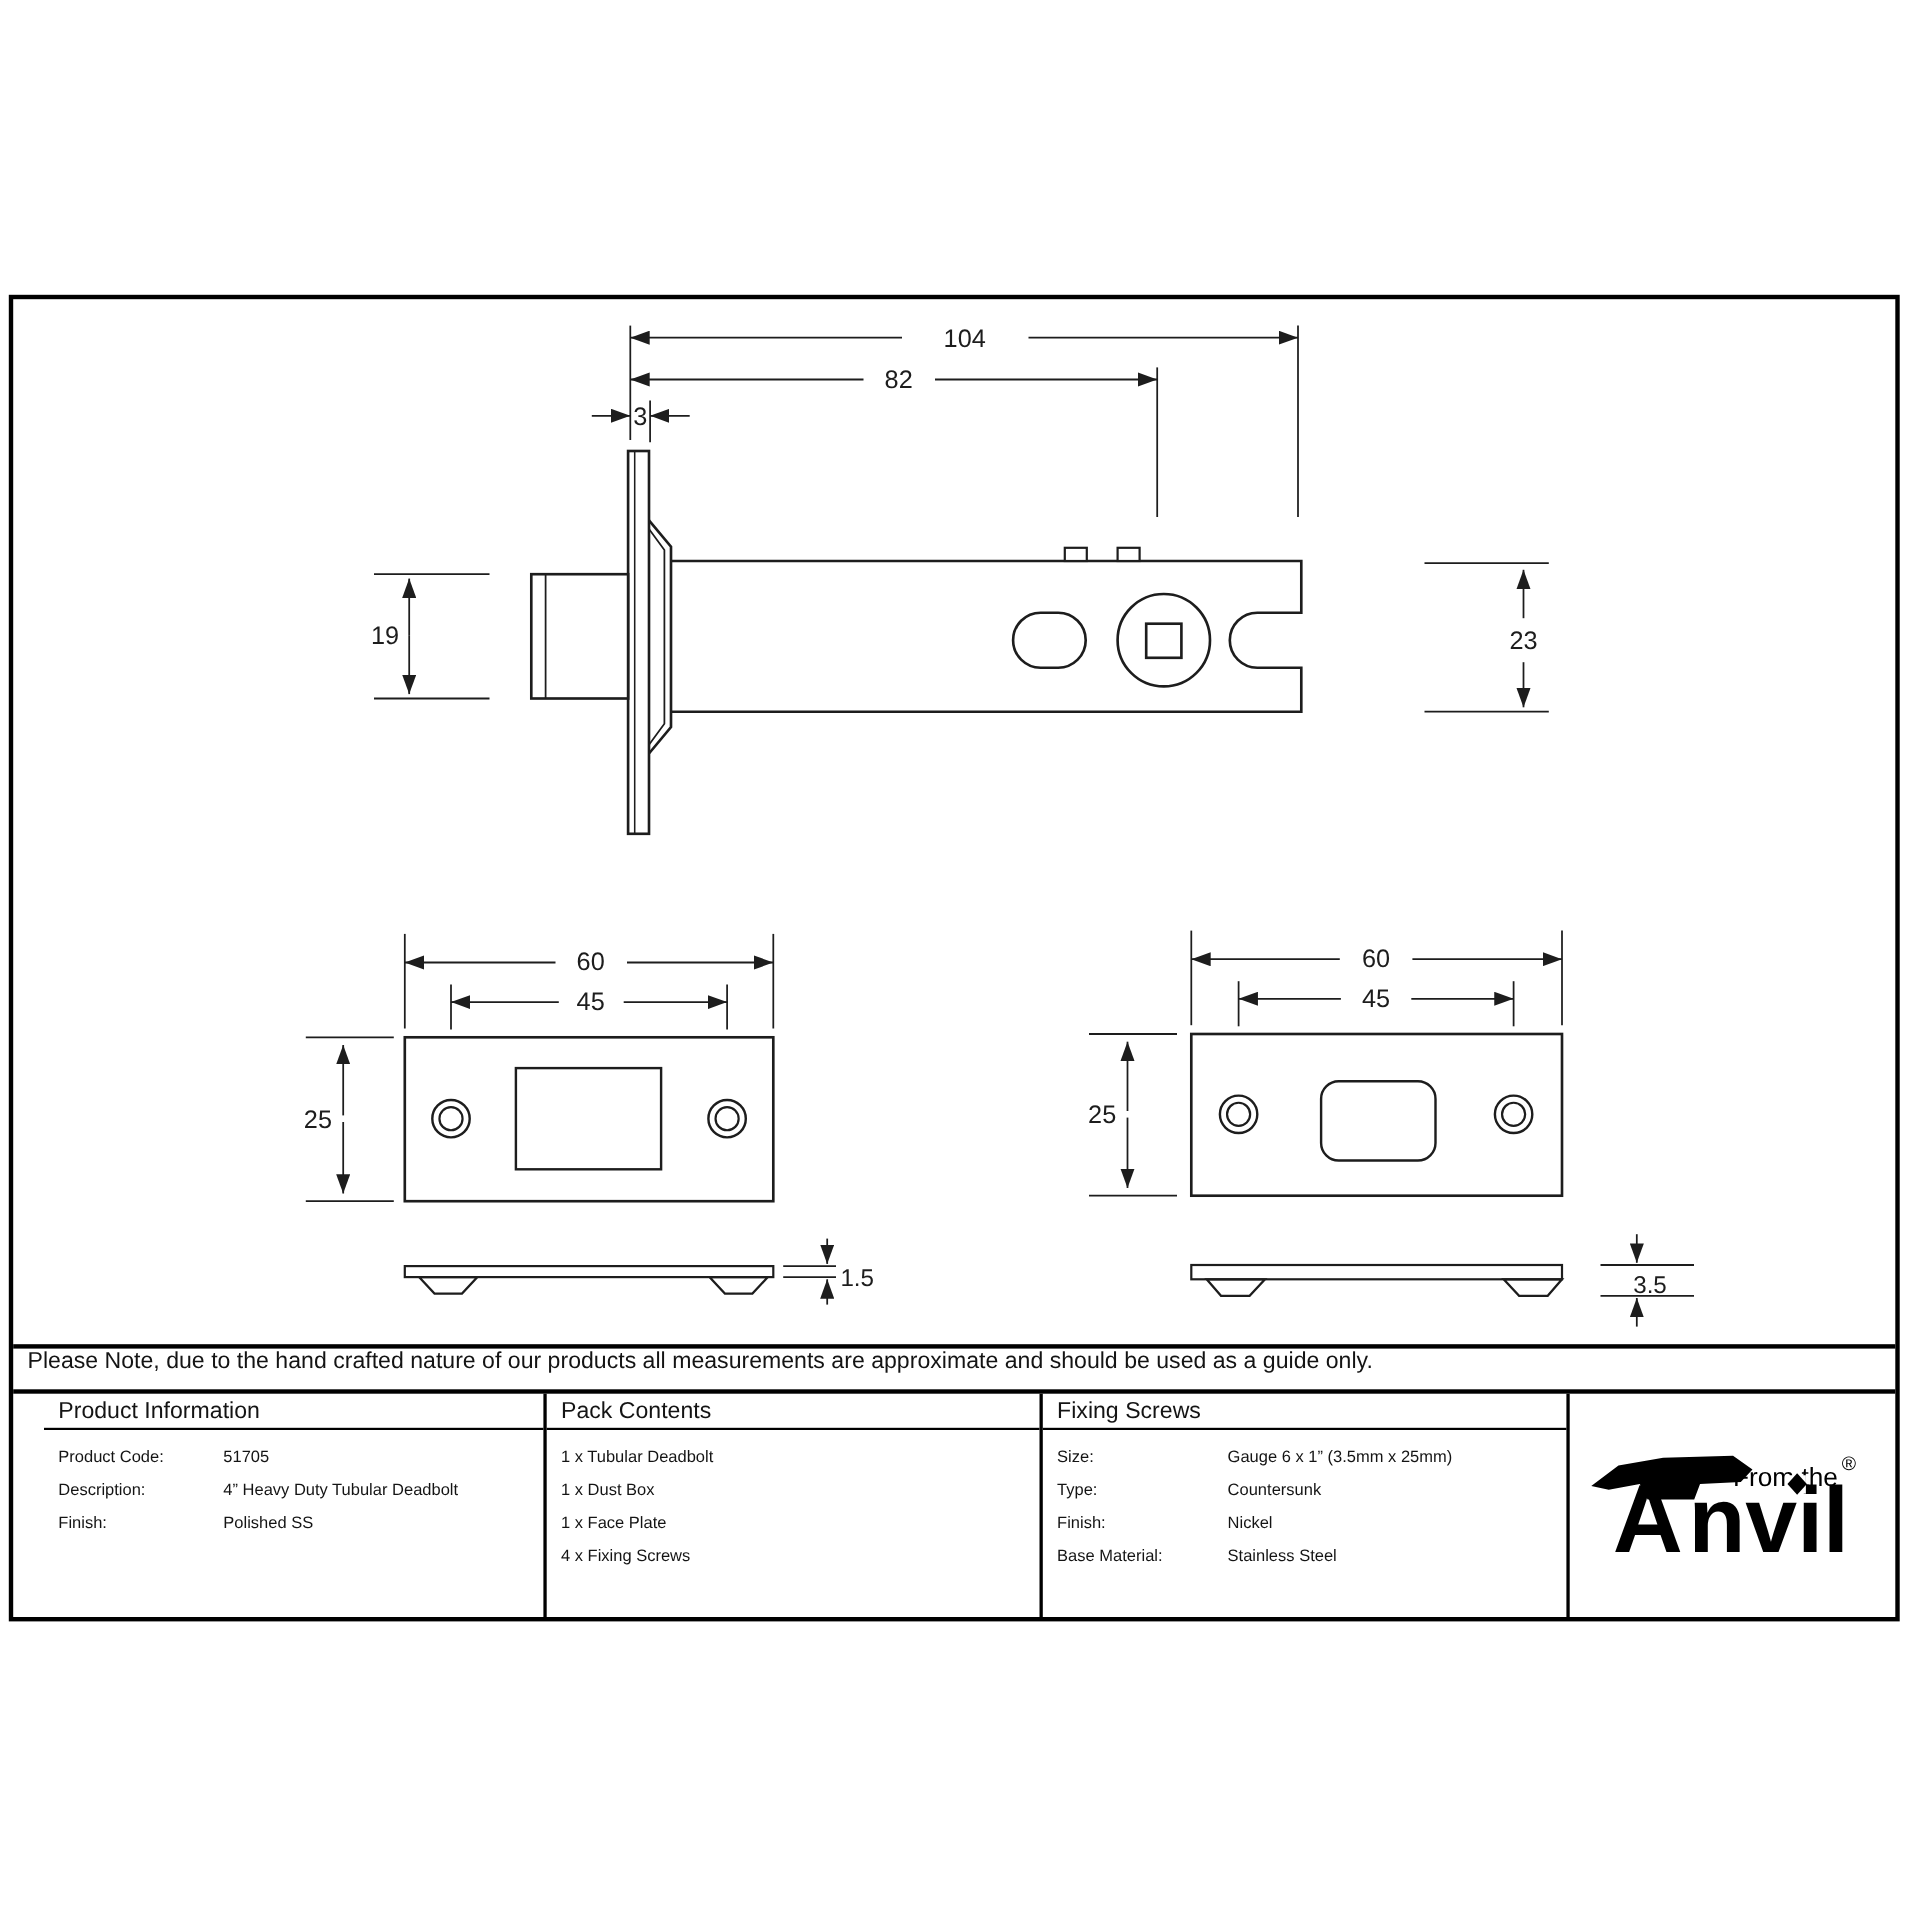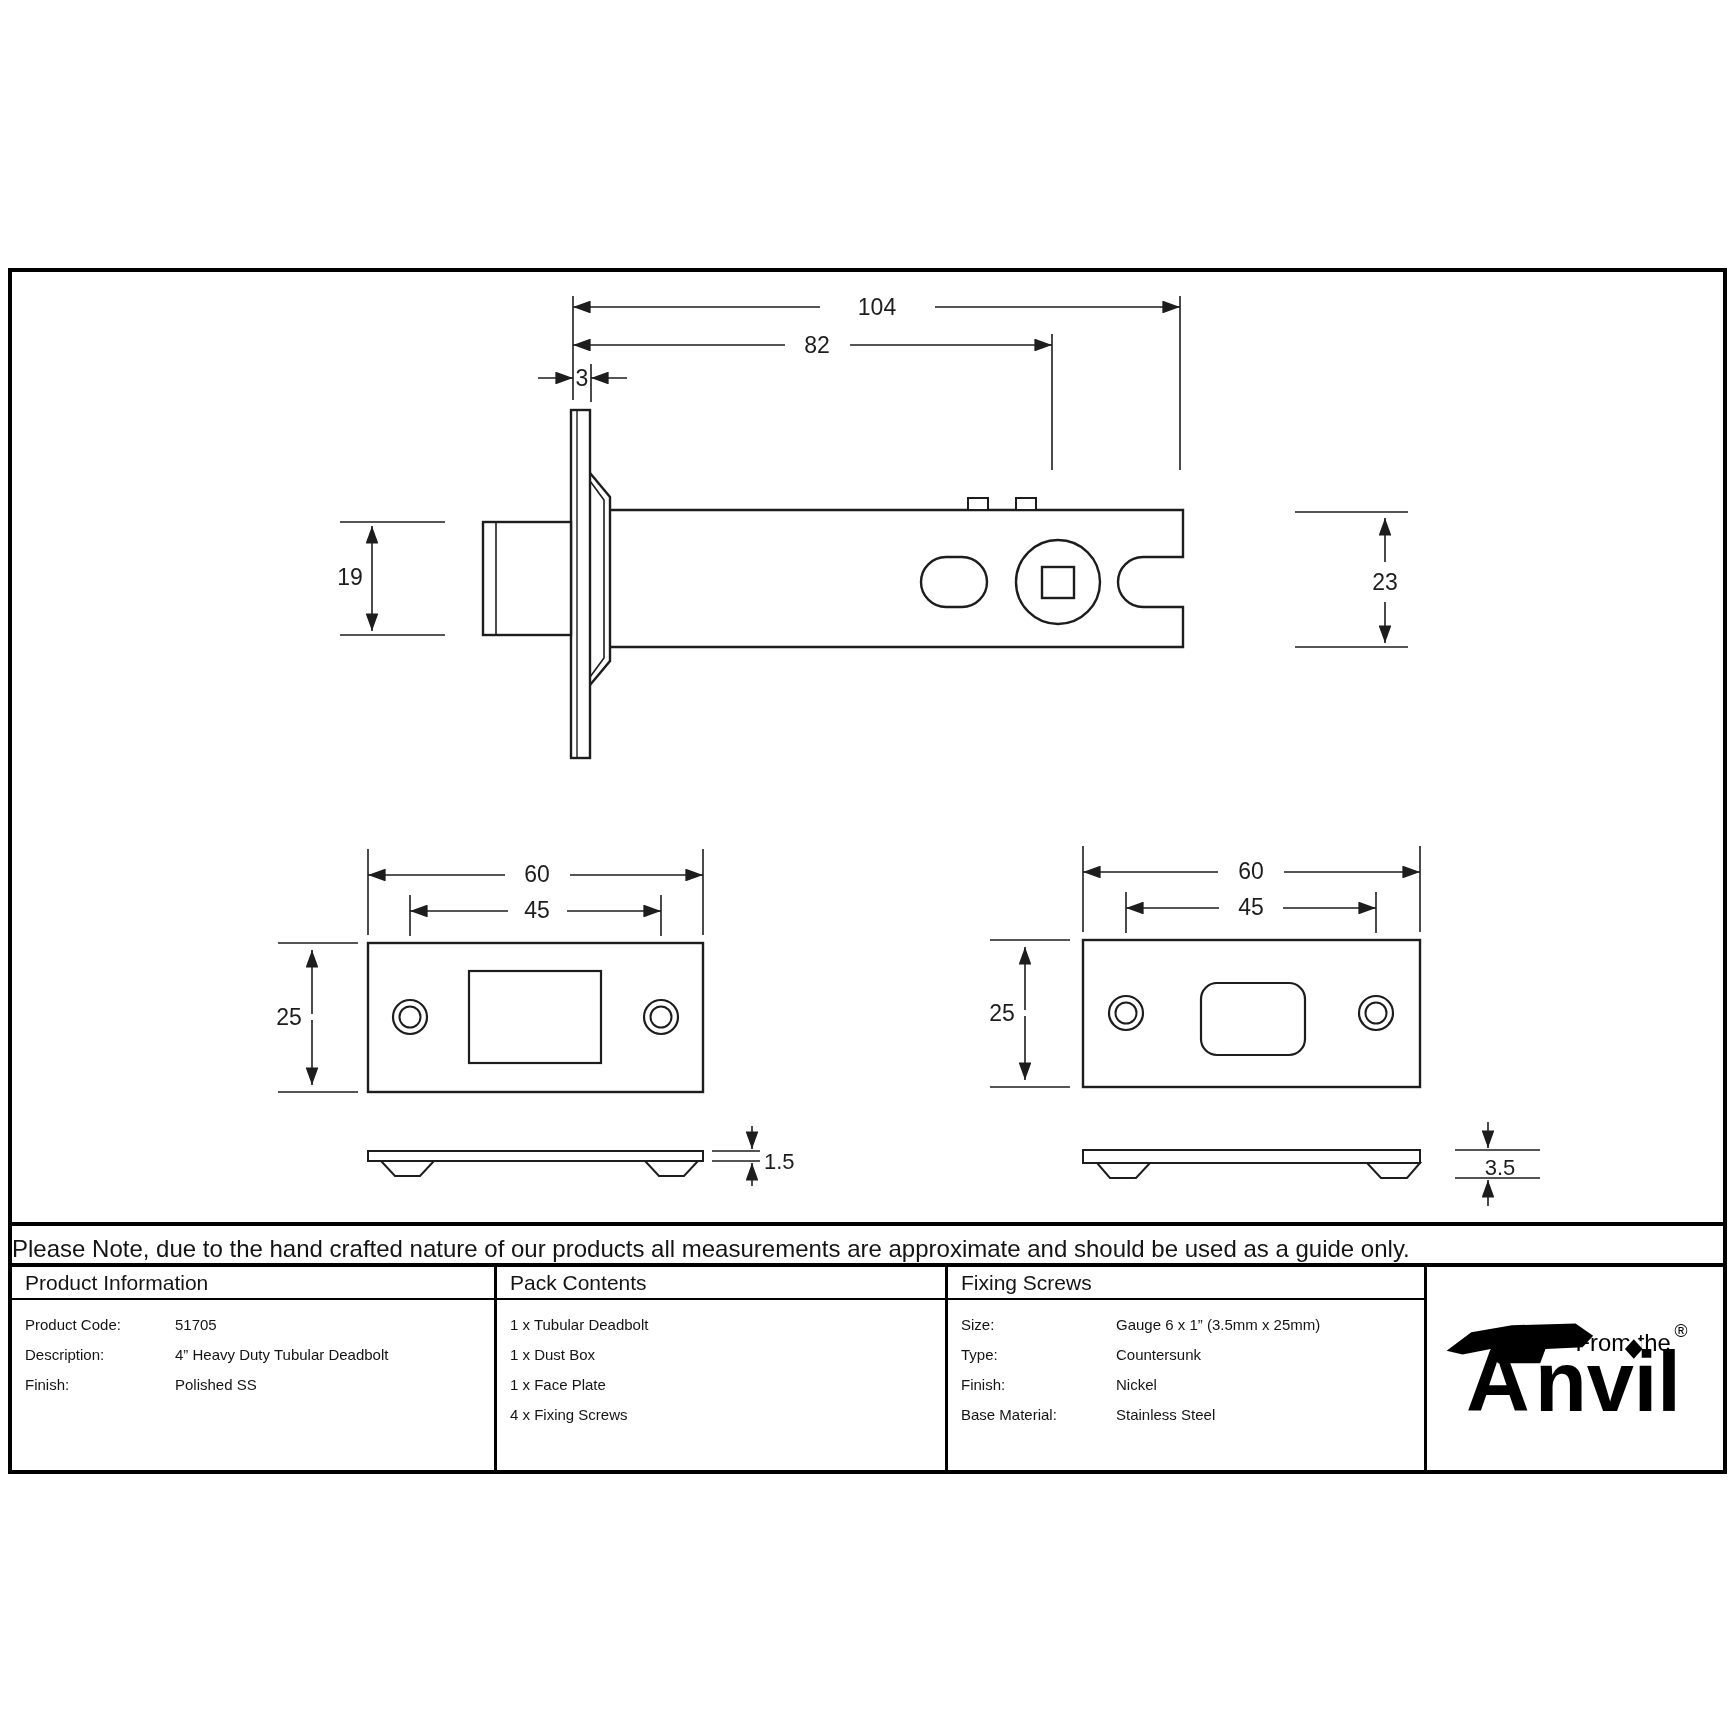--- a/index.html
+++ b/index.html
@@ -2,24 +2,24 @@
 <html><head>
 <meta charset="utf-8">
 <style>
   html,body{margin:0;padding:0;background:#fff;}
   body{width:1735px;height:1735px;position:relative;font-family:"Liberation Sans",sans-serif;color:#141414;}
   .page{position:absolute;inset:0;background:#fff;}
   svg text{font-family:"Liberation Sans",sans-serif;}
   .drawing{position:absolute;left:0;top:0;pointer-events:none;}
   .frame{position:absolute;left:8px;top:268px;width:1719px;height:1206px;border:4px solid #000;box-sizing:border-box;display:flex;flex-direction:column;background:transparent;}
   .drawing-space{height:950px;flex:none;}
-  .note-bar{flex:none;height:45px;border-top:4px solid #000;border-bottom:4px solid #000;box-sizing:border-box;display:flex;align-items:flex-end;font-size:24px;}
+  .note-bar{flex:none;height:45px;border-top:4px solid #000;border-bottom:4px solid #000;box-sizing:border-box;display:flex;align-items:flex-start;padding-left:13px;font-size:21px;}
   .info-table{flex:1;display:flex;min-height:0;}
   .tcol{box-sizing:border-box;flex:none;display:flex;flex-direction:column;}
-  .tcol.c1{width:482px;}
+  .tcol.c1{width:482px;padding-left:28px;}
   .tcol.c2{width:451px;border-left:3px solid #000;}
   .tcol.c3{width:479px;border-left:3px solid #000;}
   .logo-cell{flex:1;border-left:3px solid #000;display:flex;align-items:center;justify-content:center;}
   .tcol-header{flex:none;height:33px;border-bottom:2.5px solid #000;box-sizing:border-box;display:flex;align-items:center;padding-left:13px;font-size:21px;}
   .tcol-body{padding:10px 6px 0 13px;font-size:15px;}
   .kvrow{display:flex;line-height:30px;}
   .kvlabel{width:150px;flex:none;}
   .c3 .kvlabel{width:155px;}
   .kvvalue{max-width:240px;}
   .c3 .kvvalue{max-width:300px;}

